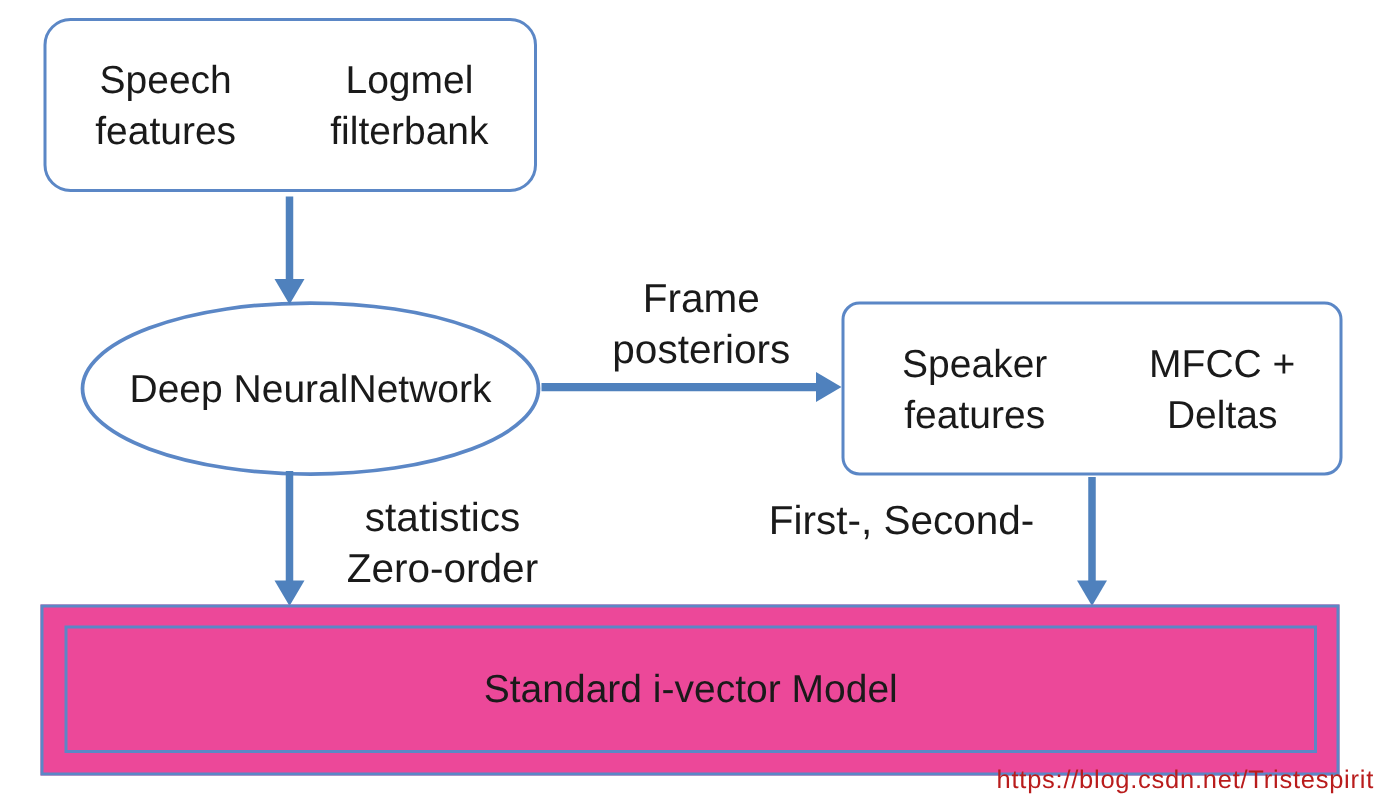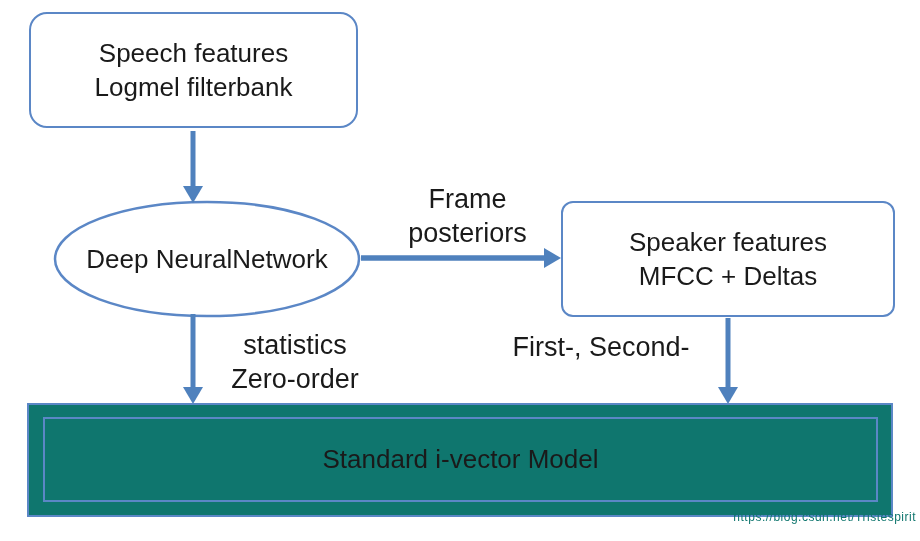--- a/index.html
+++ b/index.html
@@ -17,21 +17,21 @@
     left: 0; top: 0;
     width: 920px; height: 541px;
   }
   .node-box {
     position: absolute;
     box-sizing: border-box;
     border: 2.5px solid #5b87c6;
     border-radius: 18px;
     background: #ffffff;
     display: flex;
-    flex-direction: column;
+    flex-direction: row;
     align-items: center;
     justify-content: center;
     text-align: center;
     font-size: 26px;
     line-height: 34px;
   }
   .box-speech { left: 29px; top: 12px; width: 329px; height: 116px; }
   .box-speaker { left: 561px; top: 201px; width: 334px; height: 116px; border-radius: 12px; }
   .ellipse-label {
     position: absolute;
@@ -39,21 +39,21 @@
     display: flex; 
     align-items: center; justify-content: center;
     text-align: center;
     font-size: 26px; line-height: 34px;
   }
   .outer-rect {
     position: absolute;
     left: 27px; top: 403px; width: 866px; height: 114px;
     box-sizing: border-box;
     border: 2.5px solid #5b87c6;
-    background: #0f766e;
+    background: #ec4899;
   }
   .inner-rect {
     position: absolute;
     left: 14px; top: 12px; width: 835px; height: 85px;
     box-sizing: border-box;
     border: 2px solid #5b87c6;
     display: flex; align-items: center; justify-content: center;
     text-align: center;
     font-size: 26px;
   }
@@ -63,23 +63,23 @@
     font-size: 27px;
     line-height: 34px;
   }
   .label-frame { left: 385px; top: 182px; width: 165px; }
   .label-zero  { left: 200px; top: 328px; width: 190px; }
   .label-first { left: 478px; top: 330px; width: 246px; }
   .edge-label span, .node-box span, .ellipse-label span { display: block; }
   .watermark {
     position: absolute;
     right: 4px; top: 510px;
-    font-size: 12px;
+    font-size: 17px;
     letter-spacing: 0.5px;
-    color: #0f766e;
+    color: #b91c1c;
   }
 </style>
 </head>
 <body>
 
 <div class="canvas">
 
   <svg class="arrow-layer" width="920" height="541" viewBox="0 0 920 541">
 
     <ellipse cx="207" cy="259" rx="152" ry="57" fill="#ffffff" stroke="#5b87c6" stroke-width="2.5"></ellipse>

